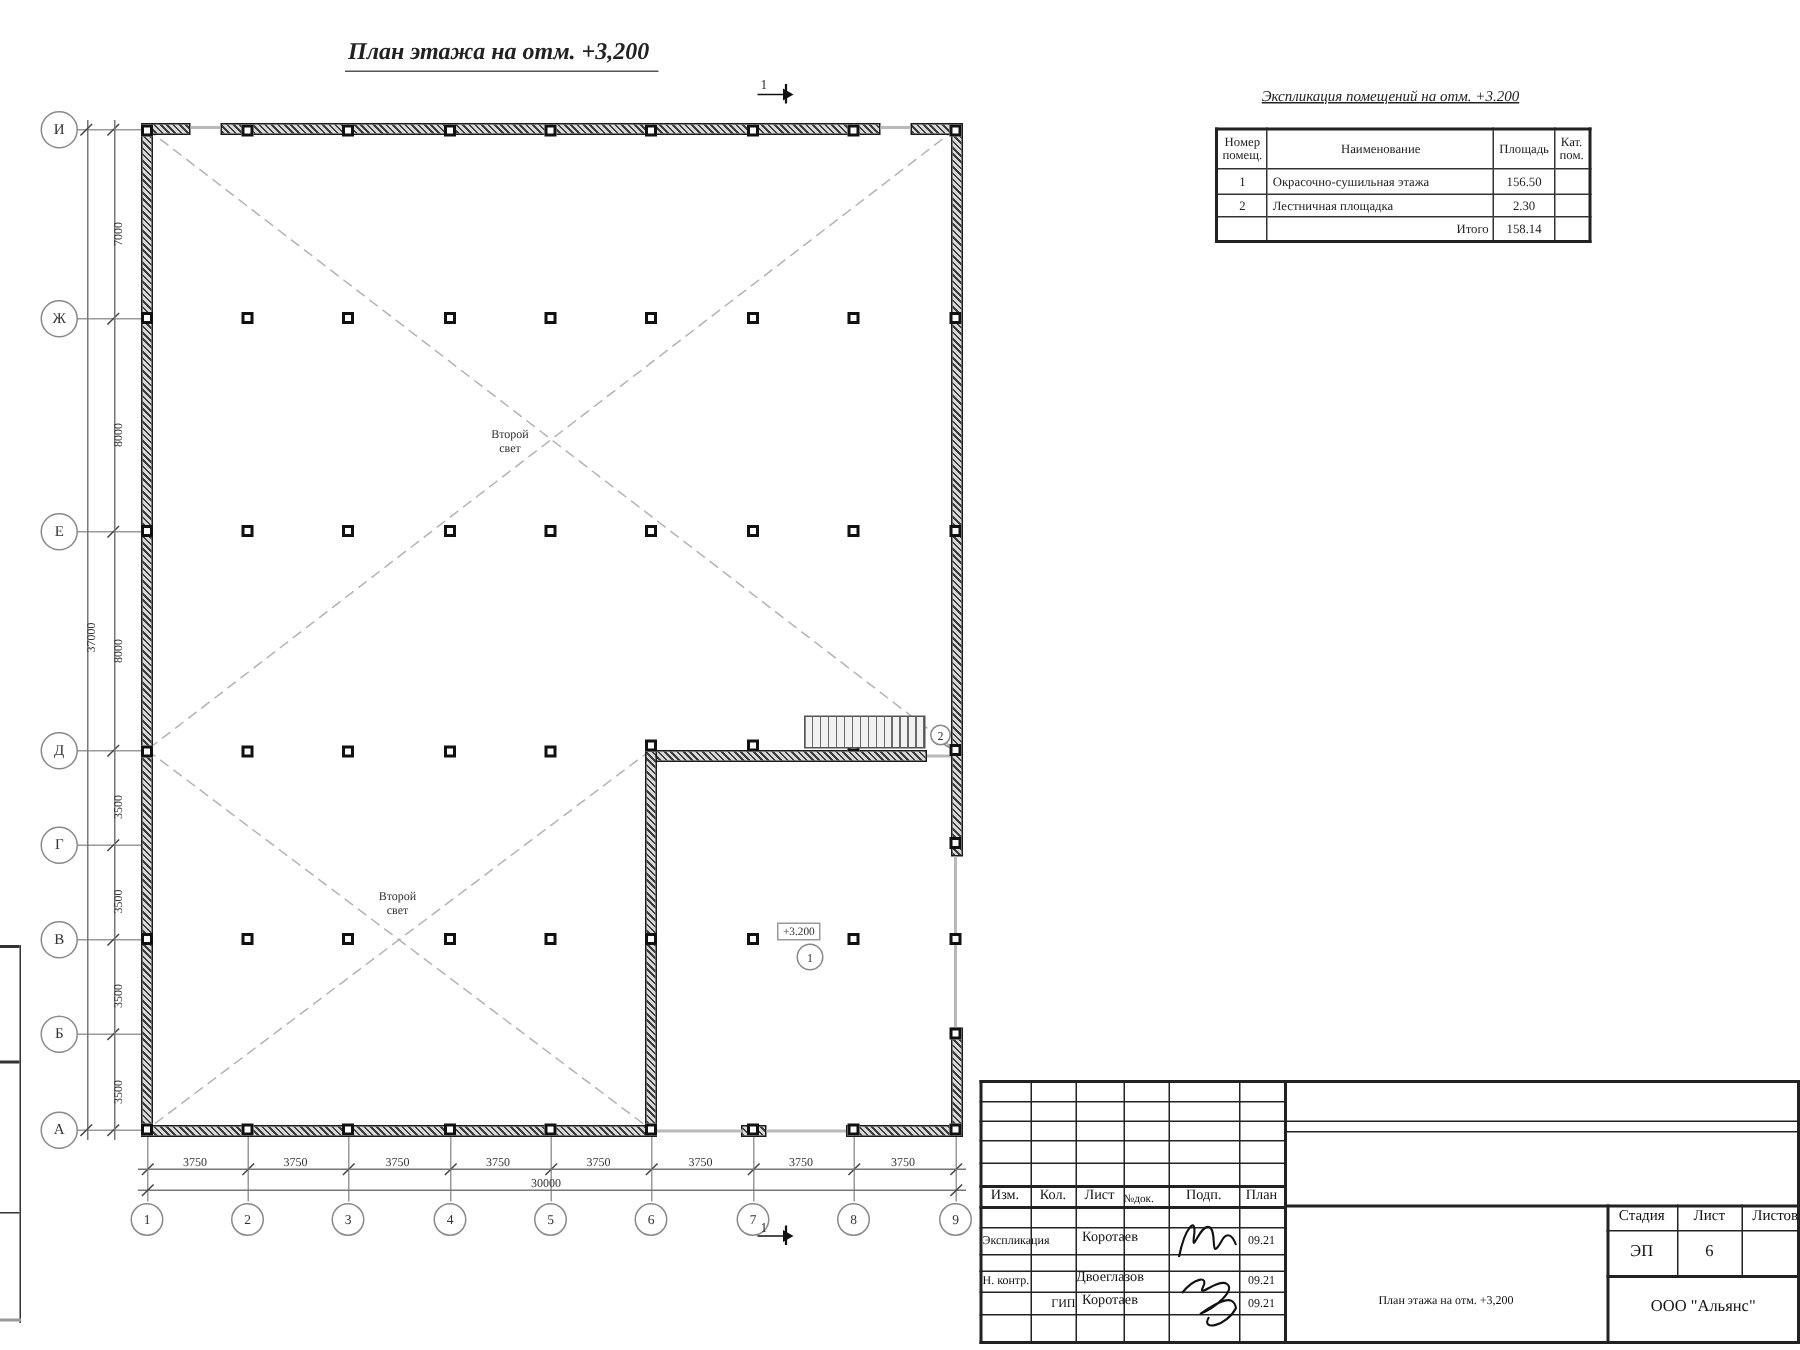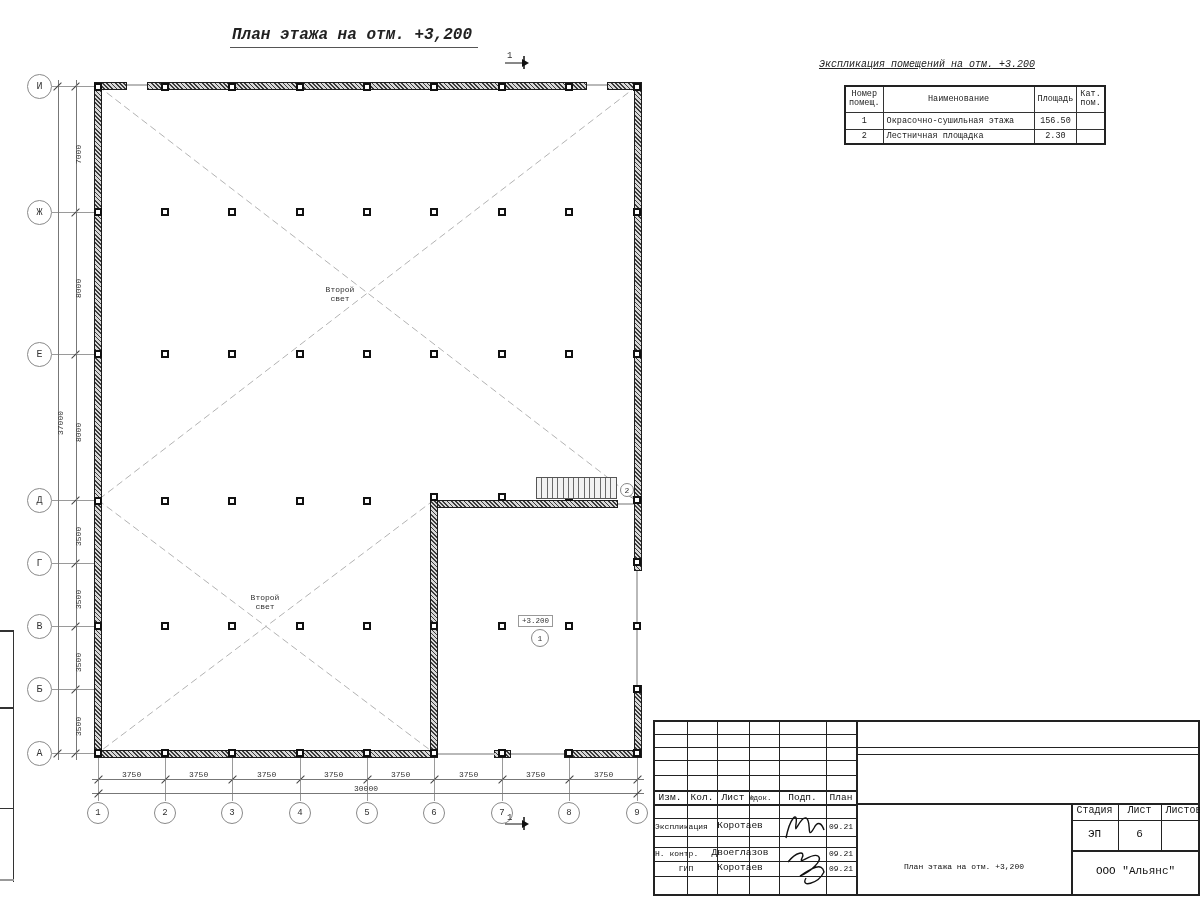--- a/index.html
+++ b/index.html
@@ -1,17 +1,17 @@
 <!DOCTYPE html>
 <html><head>
 <meta charset="utf-8">
 <style>
   html,body{margin:0;padding:0;background:#e8e8e8;}
   #sheet{position:relative;width:1200px;height:900px;background:#ffffff;overflow:hidden;
-         font-family:Liberation Mono, monospace;color:#222;}
+         font-family:Liberation Serif, serif;color:#222;}
   
   .wall{position:absolute;box-sizing:border-box;border:1px solid #1b1b1b;
         background:repeating-linear-gradient(45deg,#3c3c3c 0px,#3c3c3c 1.2px,#d8d8d8 1.2px,#d8d8d8 3px);}
   .win{position:absolute;background:#b9b9b9;}
   .col-sq{position:absolute;box-sizing:border-box;width:8px;height:8px;border:2px solid #111;background:#fff;}
   
   .bubble{position:absolute;box-sizing:border-box;border:1px solid #8a8a8a;border-radius:50%;
           display:flex;align-items:center;justify-content:center;background:#fff;color:#333;}
   .bubble.left{width:25px;height:25px;font-size:10px;}
   .bubble.bot{width:22px;height:22px;font-size:9px;}
@@ -27,21 +27,21 @@
                background:#fff;display:flex;align-items:center;justify-content:center;font-size:8px;color:#333;}
   
   #stairs{position:absolute;box-sizing:border-box;border:1px solid #555;
           background:repeating-linear-gradient(90deg,#f2f2f2 0px,#f2f2f2 4.3px,#6a6a6a 4.3px,#6a6a6a 5.3px);}
   
   #main-title{position:absolute;left:230px;top:26px;font-size:16px;font-style:italic;font-weight:600;
               color:#222;border-bottom:1.5px solid #555;padding:0 6px 3px 2px;}
   
   #expl-title{position:absolute;left:810px;top:59px;width:234px;text-align:center;font-size:10px;
               font-style:italic;text-decoration:underline;color:#222;}
-  #expl{position:absolute;left:810px;top:85px;border-collapse:collapse;table-layout:fixed;margin-left:34px;}
+  #expl{position:absolute;left:810px;top:85px;border-collapse:collapse;table-layout:fixed;}
   #expl td{border:1px solid #333;font-size:8.5px;color:#222;padding:1px 3px;background:#fff;overflow:hidden;}
   #expl{border:2px solid #222;}
   #expl .hdr{text-align:center;font-size:8.5px;line-height:1.1;}
   
   .tbline{position:absolute;background:#222;}
   .tbtxt{position:absolute;color:#111;white-space:nowrap;overflow:hidden;}
   
   .frame{position:absolute;background:#333;}
   svg{position:absolute;left:0;top:0;pointer-events:none;}
 </style>
@@ -263,20 +263,26 @@
       <td>Окрасочно-сушильная этажа</td>
       <td style="text-align:center">156.50</td>
       <td></td>
     </tr>
     <tr style="height:15px">
       <td style="text-align:center">2</td>
       <td>Лестничная площадка</td>
       <td style="text-align:center">2.30</td>
       <td></td>
     </tr>
+    <tr style="height:17px">
+      <td></td>
+      <td style="text-align:right">Итого</td>
+      <td style="text-align:center">158.14</td>
+      <td></td>
+    </tr>
   </tbody>
     </table>
 
   <div id="tblock">
       <div class="tbline" style="left: 653px; top: 720px; width: 547px; height: 2px; background: rgb(34, 34, 34);"></div>
       <div class="tbline" style="left: 653px; top: 894px; width: 547px; height: 2px; background: rgb(34, 34, 34);"></div>
       <div class="tbline" style="left: 653px; top: 720px; width: 2px; height: 176px; background: rgb(34, 34, 34);"></div>
       <div class="tbline" style="left: 1198px; top: 720px; width: 2px; height: 176px; background: rgb(34, 34, 34);"></div>
       <div class="tbline" style="left: 856px; top: 720px; width: 2px; height: 176px; background: rgb(34, 34, 34);"></div>
       <div class="tbline" style="left: 687px; top: 720px; width: 1px; height: 176px; background: rgb(34, 34, 34);"></div>
@@ -300,21 +306,21 @@
       <div class="tbtxt" style="left: 717px; top: 792px; width: 32px; font-size: 9.5px; text-align: center;">Лист</div>
       <div class="tbtxt" style="left: 749px; top: 794px; width: 30px; font-size: 7.5px; text-align: left;">№док.</div>
       <div class="tbtxt" style="left: 779px; top: 792px; width: 47px; font-size: 9.5px; text-align: center;">Подп.</div>
       <div class="tbtxt" style="left: 826px; top: 792px; width: 30px; font-size: 9.5px; text-align: center;">План</div>
       <div class="tbtxt" style="left: 655px; top: 822px; width: 62px; font-size: 8px; text-align: left;">Экспликация</div>
       <div class="tbtxt" style="left: 700px; top: 820px; width: 80px; font-size: 9.5px; text-align: center;">Коротаев</div>
       <div class="tbtxt" style="left: 826px; top: 822px; width: 30px; font-size: 8px; text-align: center;">09.21</div>
       <div class="tbtxt" style="left: 655px; top: 849px; width: 62px; font-size: 8px; text-align: left;">Н. контр.</div>
       <div class="tbtxt" style="left: 700px; top: 847px; width: 80px; font-size: 9.5px; text-align: center;">Двоеглазов</div>
       <div class="tbtxt" style="left: 826px; top: 849px; width: 30px; font-size: 8px; text-align: center;">09.21</div>
-      <div class="tbtxt" style="left: 655px; top: 864px; width: 62px; font-size: 8px; text-align: center;">ГИП</div>
+      <div class="tbtxt" style="left: 655px; top: 864px; width: 62px; font-size: 8px; text-align: right;">ГИП</div>
       <div class="tbtxt" style="left: 700px; top: 862px; width: 80px; font-size: 9.5px; text-align: center;">Коротаев</div>
       <div class="tbtxt" style="left: 826px; top: 864px; width: 30px; font-size: 8px; text-align: center;">09.21</div>
       <svg width="1200" height="900">
         <path d="M786,838 C790,818 798,810 796,824 C794,838 800,816 806,818 C812,820 806,842 814,828 C818,820 822,824 824,830" fill="none" stroke="#111" stroke-width="1.4"></path>
   <path d="M788,862 C796,852 806,850 802,858 C798,866 812,852 818,856 C824,860 810,872 800,876 C812,868 822,862 824,872 C818,884 800,888 806,878" fill="none" stroke="#111" stroke-width="1.4"></path>
       </svg>
       <div class="tbline" style="left: 857px; top: 747px; width: 342px; height: 1px; background: rgb(34, 34, 34);"></div>
       <div class="tbline" style="left: 857px; top: 754px; width: 342px; height: 1px; background: rgb(34, 34, 34);"></div>
       <div class="tbline" style="left: 857px; top: 803px; width: 342px; height: 1.5px; background: rgb(34, 34, 34);"></div>
       <div class="tbline" style="left: 1071px; top: 803px; width: 1.5px; height: 93px; background: rgb(34, 34, 34);"></div>

